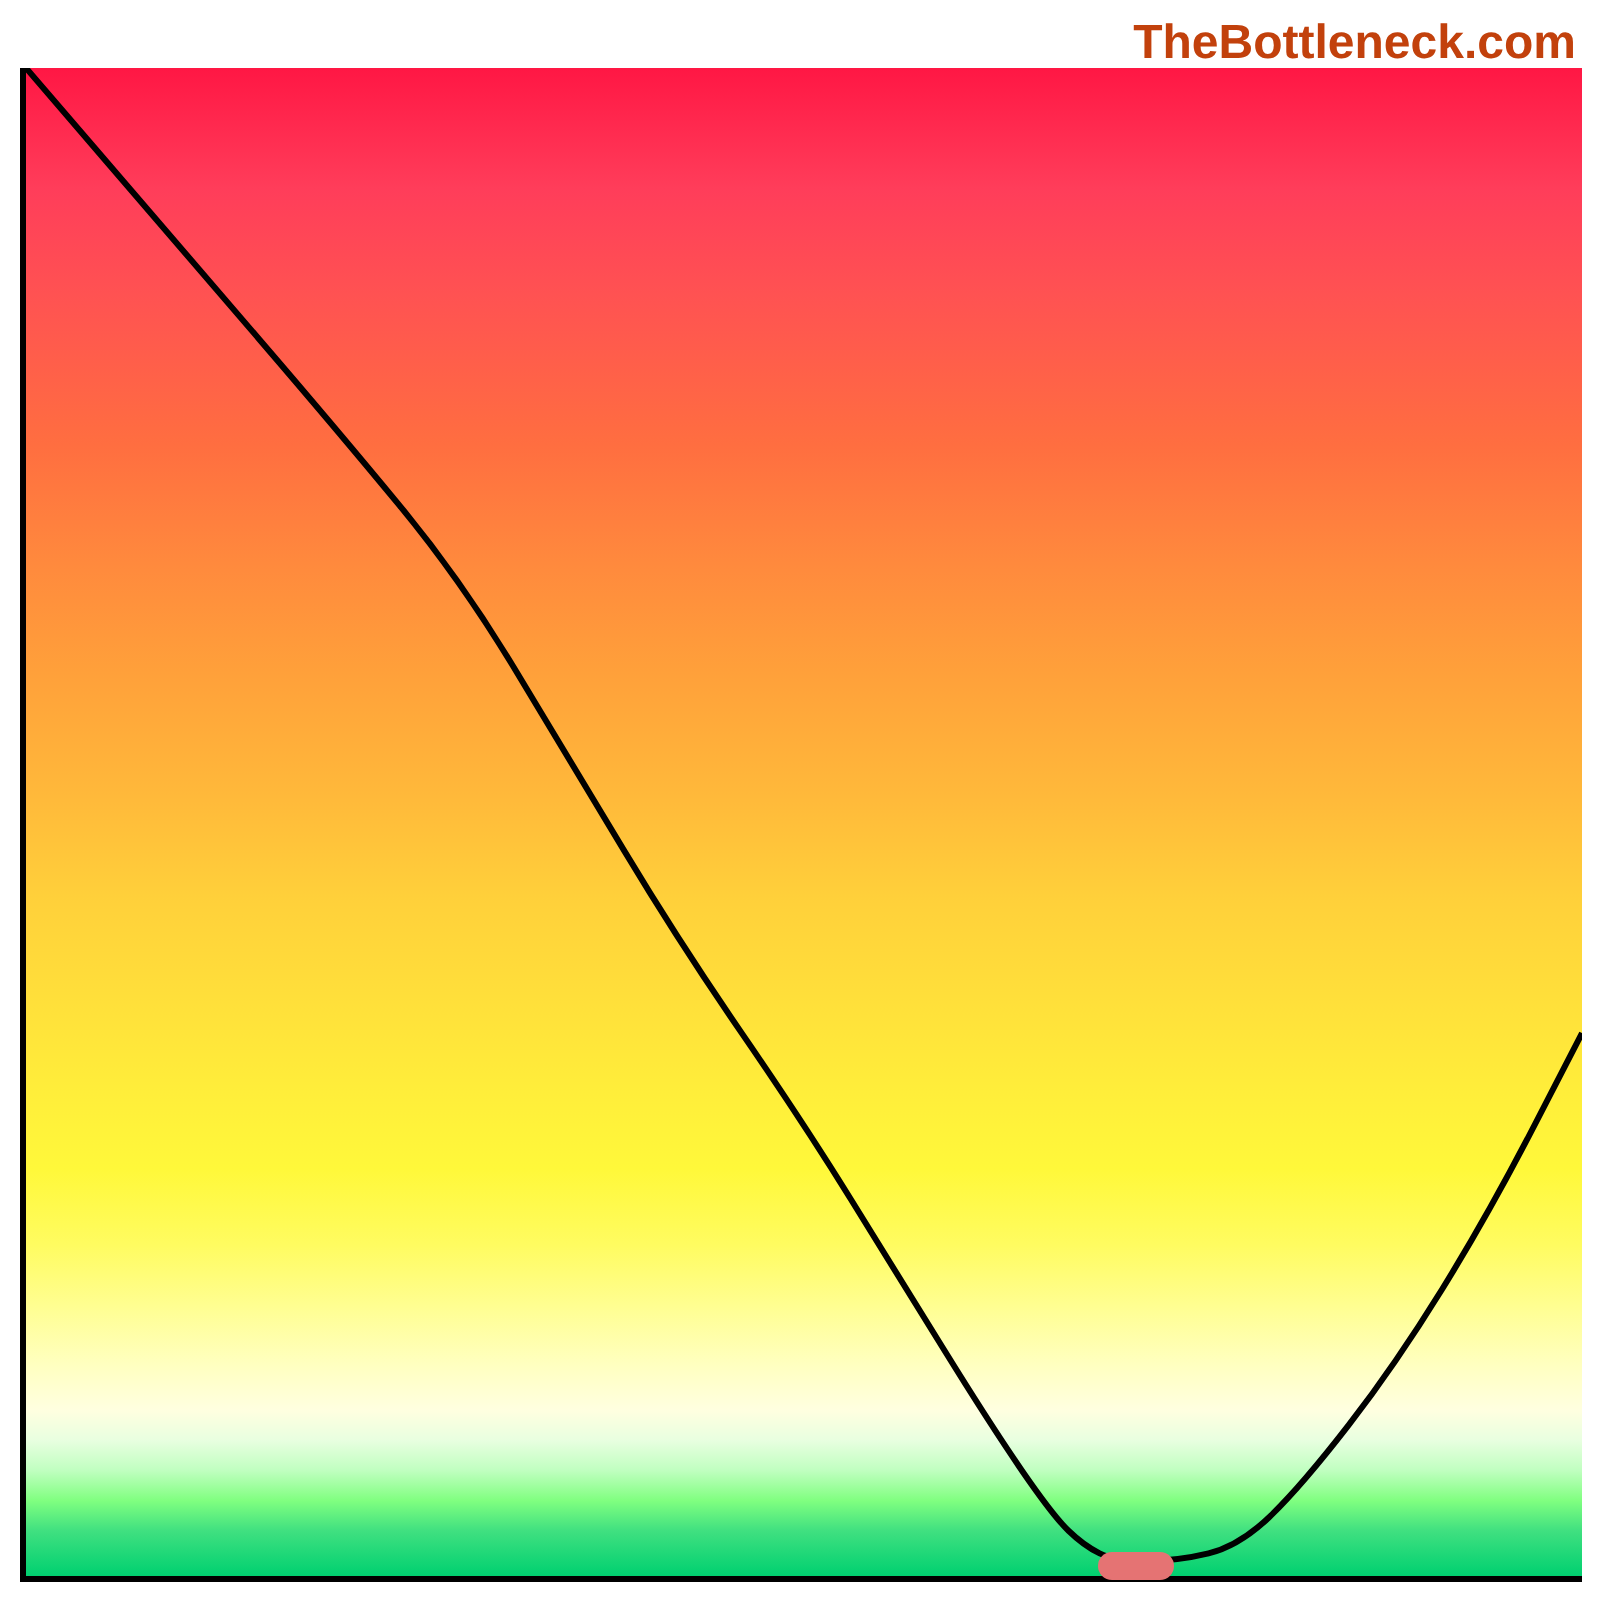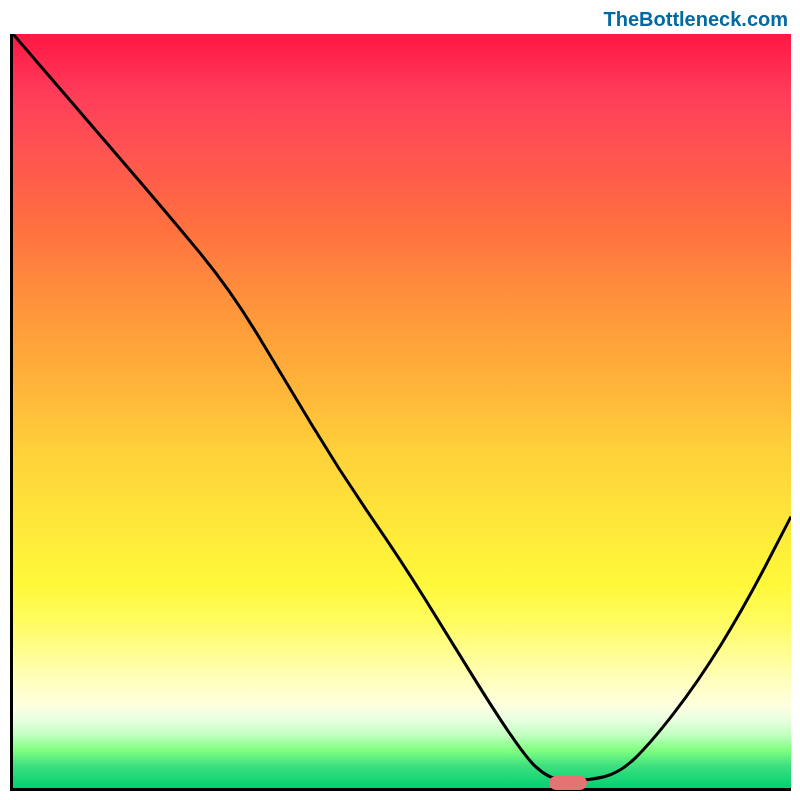--- a/index.html
+++ b/index.html
@@ -11,23 +11,23 @@
       width: 800px;
       height: 800px;
       background: #fff;
       position: relative;
     }
     .watermark {
       position: absolute;
       top: 8px;
       right: 12px;
       font-family: Arial, sans-serif;
-      font-size: 20px;
+      font-size: 24px;
       font-weight: bold;
-      color: #0369a1;
+      color: #c2410c;
       z-index: 10;
     }
     .chart-container {
       position: absolute;
       top: 34px;
       left: 10px;
       width: 781px;
       height: 757px;
       border: 3px solid #000;
       border-top: none;

